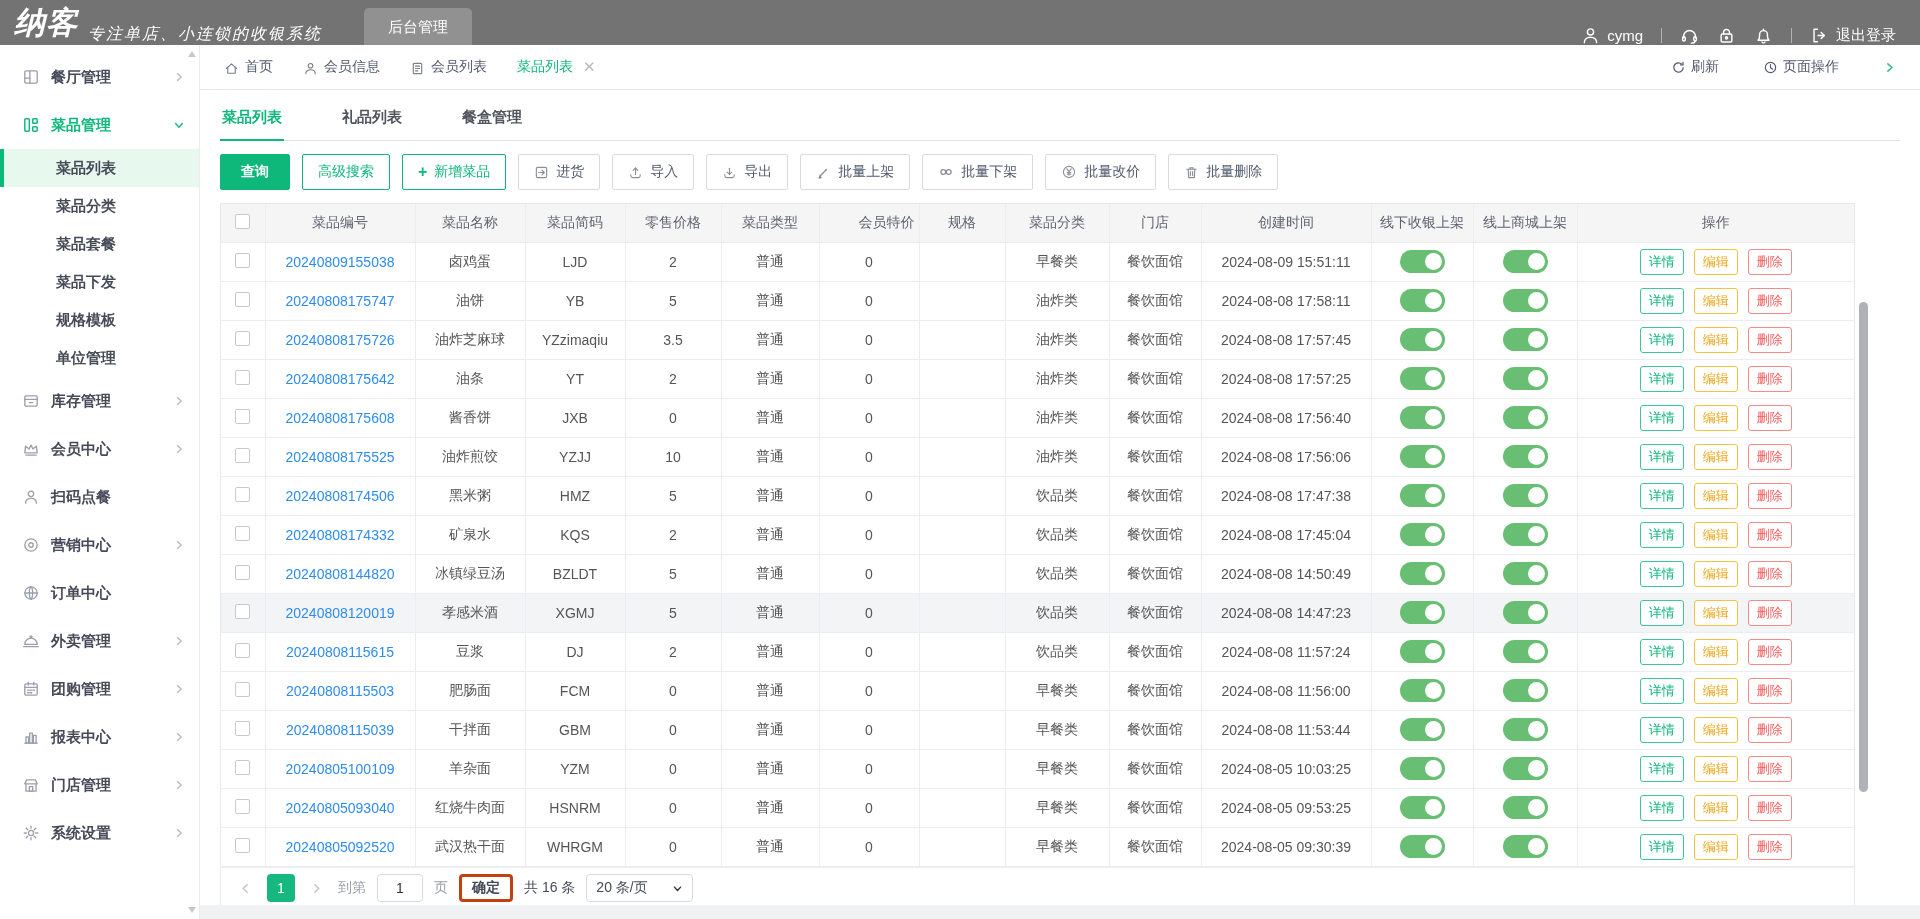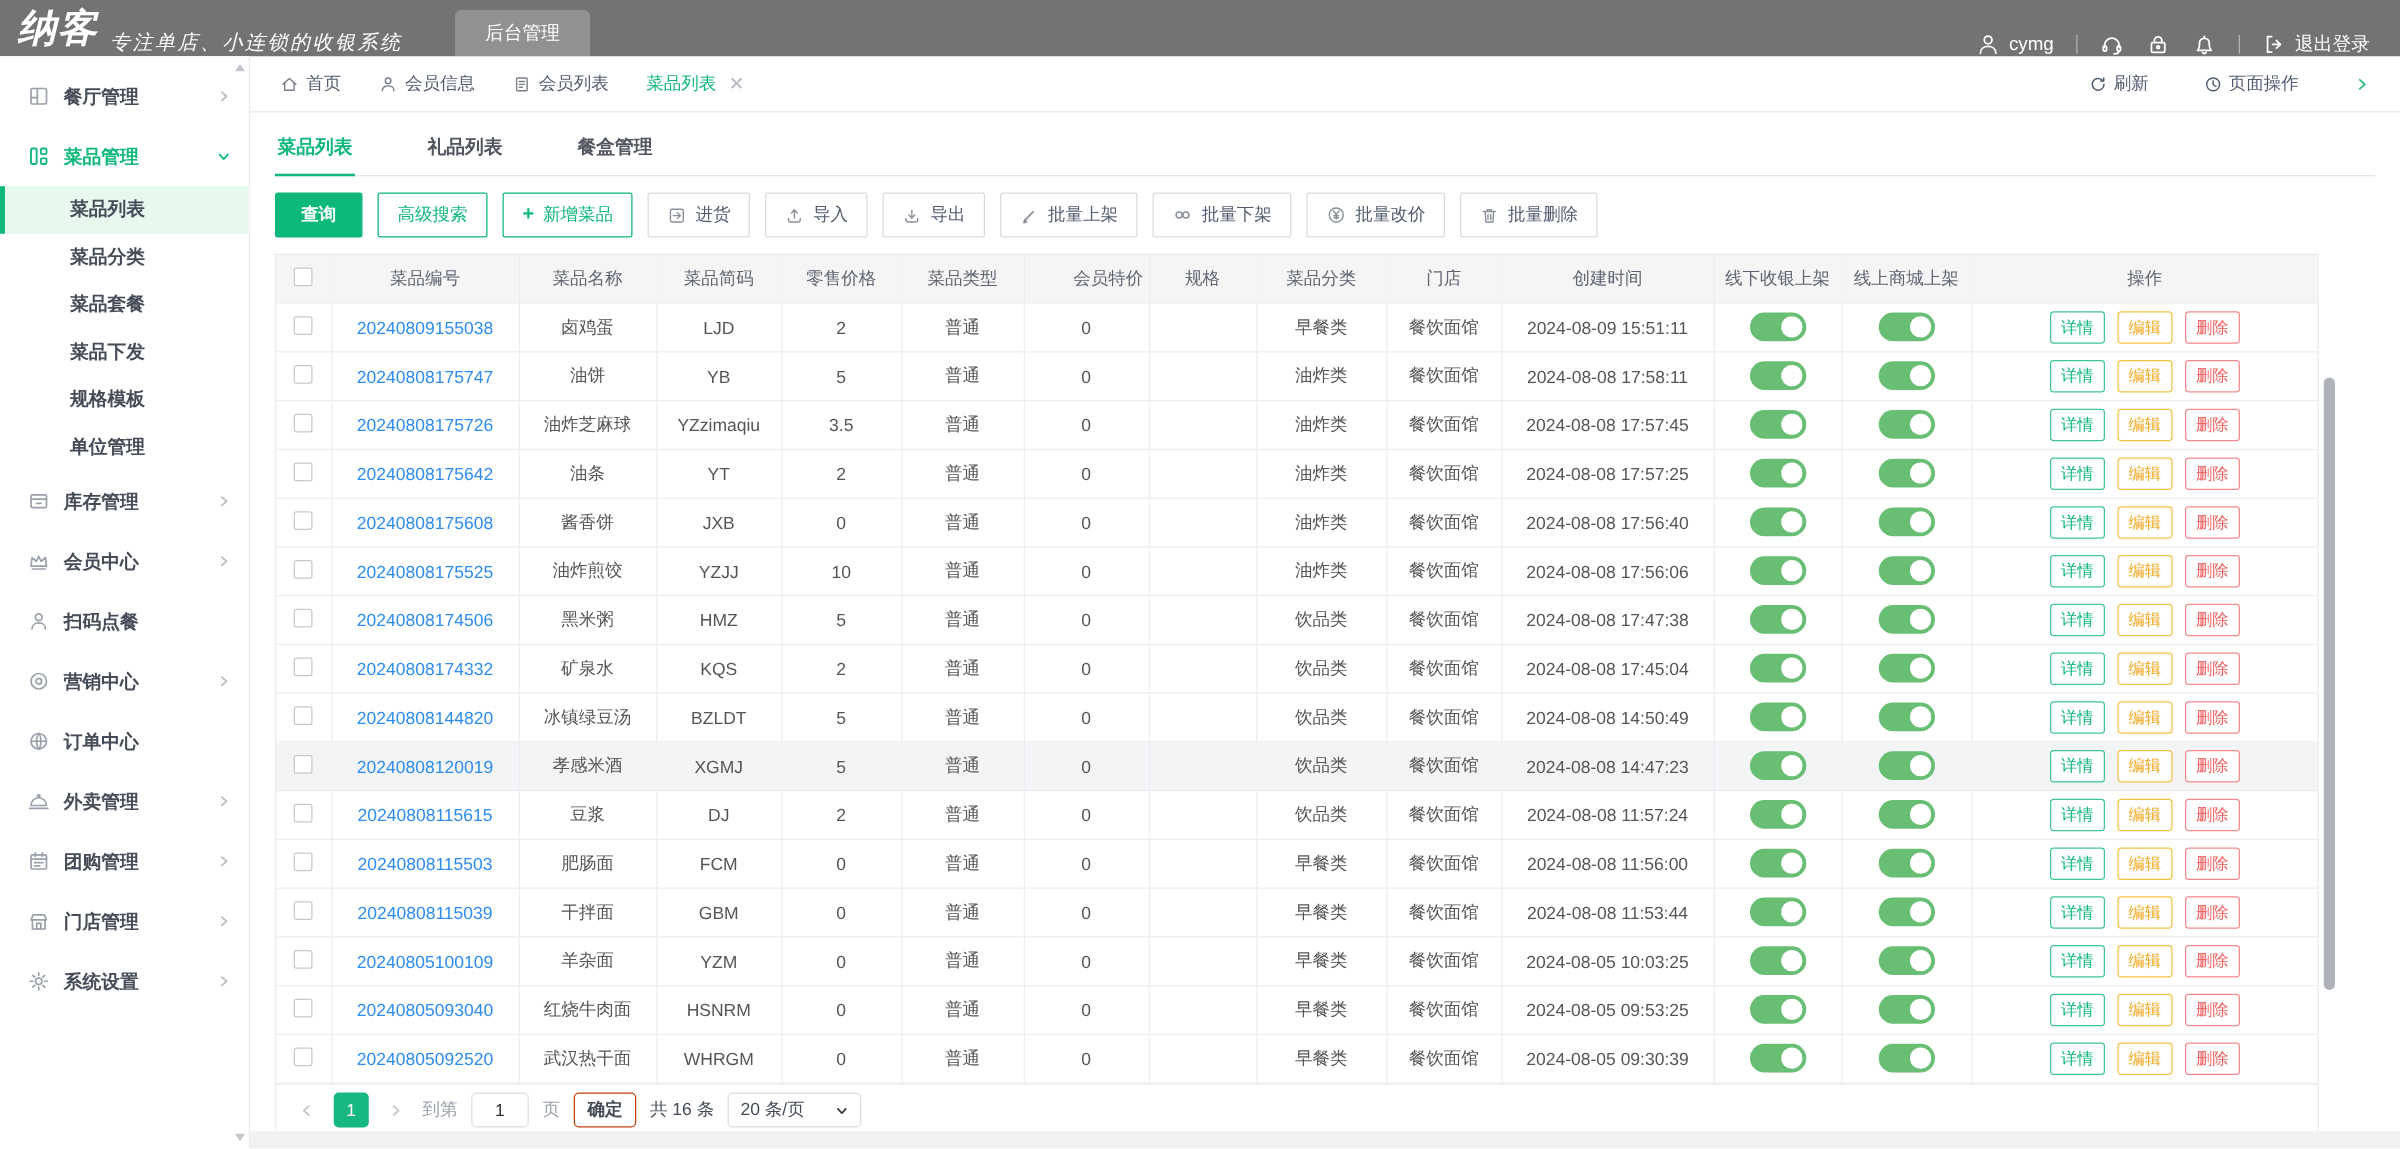--- a/index.html
+++ b/index.html
@@ -31,21 +31,21 @@
   .submenu .sub-item { height:38px; line-height:38px; padding-left:52px; font-size:15px; font-weight:700; color:#454b57; cursor:pointer; border-left:4px solid transparent; }
   .submenu .sub-item.active { background:#e7f8ef; border-left:4px solid #0eb77a; }
   .sb-arrow { position:absolute; right:3px; width:0; height:0; border-left:4px solid transparent; border-right:4px solid transparent; }
   .sb-arrow.up { top:6px; border-bottom:6px solid #c5c8ce; }
   .sb-arrow.down { bottom:6px; border-top:6px solid #c5c8ce; }
 
   
   .main { flex:1; display:flex; flex-direction:column; position:relative; }
 
   .tabbar { height:45px; border-bottom:1px solid #e8e8e8; display:flex; align-items:center; padding:0 24px; gap:30px; }
-  .nav-tab { display:flex; align-items:center; gap:6px; color:#515a6e; cursor:pointer; font-size:14px; }
+  .nav-tab { display:flex; align-items:flex-end; gap:6px; color:#515a6e; cursor:pointer; font-size:14px; }
   .nav-tab .ticon { color:#7a7f8a; }
   .nav-tab.active { color:#0eb77a; }
   .nav-tab .close { color:#b6bac2; font-size:15px; margin-left:4px; }
   .tabbar-right { margin-left:auto; display:flex; align-items:center; gap:44px; color:#515a6e; }
   .tabbar-right .item { display:flex; align-items:center; gap:5px; cursor:pointer; }
   .tabbar-right .chev-r { color:#2dbd7f; }
 
   .content { flex:1; padding:14px 20px 0; position:relative; }
 
   .page-tabs { display:flex; border-bottom:1px solid #e2e4e8; }
@@ -85,21 +85,21 @@
   .op.edit   { color:#f0a71c; border-color:#f5c143; }
   .op.del    { color:#f35a5a; border-color:#f58a8a; }
 
   
   .pagination { height:42px; display:flex; align-items:center; gap:11px; padding-left:14px; border-top:1px solid #ebedf0; color:#666; }
   .pg-chev { color:#c2c6cc; font-size:16px; cursor:pointer; padding:0 4px; }
   .pg-num { width:28px; height:28px; background:#17b87f; color:#fff; border-radius:4px; display:flex; align-items:center; justify-content:center; font-size:14px; cursor:pointer; }
   .pg-label { color:#9aa0ab; }
   .pg-input { width:46px; height:28px; border:1px solid #d9dbe0; border-radius:4px; text-align:center; font-size:14px; color:#333; outline:none;
     font-family:"Liberation Sans","DejaVu Sans",sans-serif; }
-  .pg-btn { height:28px; padding:0 10px; border:1px solid #c2410c; border-radius:4px; background:#fff; font-size:14px; font-weight:700; color:#454b57; cursor:pointer;
+  .pg-btn { height:28px; padding:0 10px; border:3px solid #c2410c; border-radius:4px; background:#fff; font-size:14px; font-weight:700; color:#454b57; cursor:pointer;
     font-family:"Liberation Sans","DejaVu Sans",sans-serif; }
   .pg-total { color:#454b57; }
   .pg-select { height:28px; border:1px solid #d9dbe0; border-radius:4px; display:flex; align-items:center; gap:24px; padding:0 9px; cursor:pointer; color:#454b57; }
 
   .v-thumb { position:absolute; top:212px; right:52px; width:9px; height:490px; background:#afb3b9; border-radius:5px; }
   .bottom-strip { position:absolute; left:0; right:0; bottom:0; height:14px; background:#eff1f3; }
 </style>
 </head>
 <body>
 
@@ -292,20 +292,36 @@
           </svg>
       </span>
       <span>团购管理</span>
       <span class="chev">
           <svg width="12" height="12" viewBox="0 0 16 16" fill="none" stroke="currentColor" stroke-width="1.8" stroke-linecap="round" stroke-linejoin="round">
             <path d="M6 3.5 11 8l-5 4.5"></path>
           </svg>
         </span>
     </div>
 
+    <div class="side-item">
+      <span class="icon">
+        <svg width="18" height="18" viewBox="0 0 16 16" fill="none" stroke="currentColor" stroke-width="1.2" stroke-linecap="round" stroke-linejoin="round">
+            <path d="M2.5 13.5h11"></path>
+            <rect x="3.5" y="8" width="2.4" height="5.5"></rect>
+            <rect x="6.8" y="4.5" width="2.4" height="9"></rect>
+            <rect x="10.1" y="6.5" width="2.4" height="7"></rect>
+          </svg>
+      </span>
+      <span>报表中心</span>
+      <span class="chev">
+          <svg width="12" height="12" viewBox="0 0 16 16" fill="none" stroke="currentColor" stroke-width="1.8" stroke-linecap="round" stroke-linejoin="round">
+            <path d="M6 3.5 11 8l-5 4.5"></path>
+          </svg>
+        </span>
+    </div>
 
     <div class="side-item">
       <span class="icon">
         <svg width="18" height="18" viewBox="0 0 16 16" fill="none" stroke="currentColor" stroke-width="1.2" stroke-linecap="round" stroke-linejoin="round">
             <path d="M2.5 7 4 3.5h8L13.5 7Z"></path>
             <path d="M3.5 7v6.5h9V7"></path>
             <rect x="6.5" y="9.5" width="3" height="4"></rect>
           </svg>
       </span>
       <span>门店管理</span>

